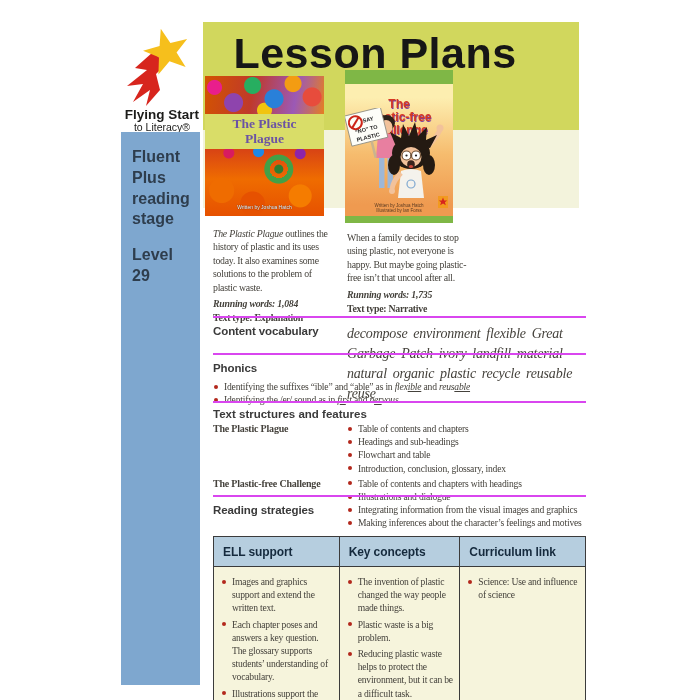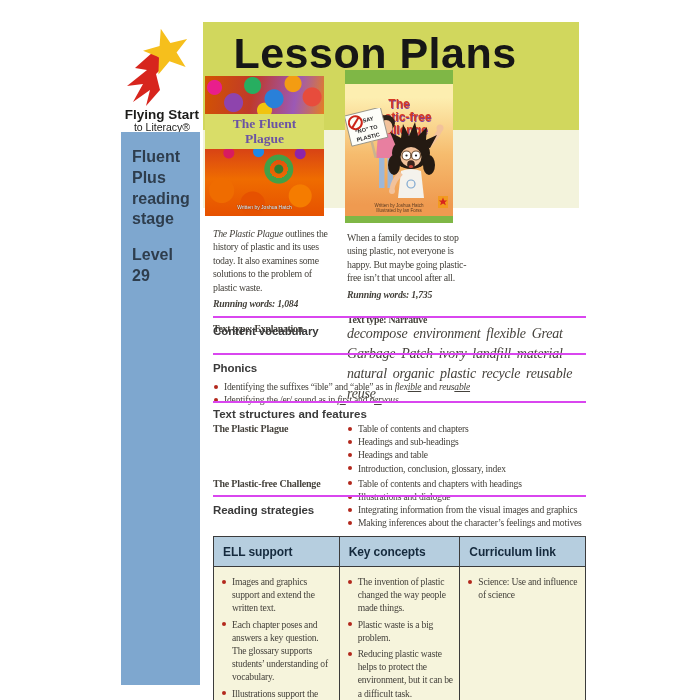--- a/index.html
+++ b/index.html
@@ -67,21 +67,21 @@
     font-size:4.5px; line-height:1.25; color:#5a3b22; }
   .cover2-logo { position:absolute; right:5px; bottom:11px; }
 
   
   .desc { font-family:"Liberation Serif", serif; font-size:9.8px; line-height:13.4px;
           color:#45423c; letter-spacing:-0.25px; }
   .desc1 { position:absolute; left:213px; top:227px; width:121px; }
   .desc2 { position:absolute; left:347px; top:231px; width:131px; }
   .desc p { margin:0; }
   .desc .rw { font-weight:bold; font-style:italic; margin-top:3px; }
-  .desc .tt { font-weight:bold; margin-top:12px; }
+  .desc .tt { font-weight:bold; margin-top:1px; }
 
   
   .section { position:absolute; left:213px; width:373px; border-top:2px solid #d946ef;
              box-sizing:border-box; }
   .flexrow { display:flex; }
   .sec1 { top:316px; height:37px; }
   .sec2 { top:353px; height:48px;flex-direction:column; }
   .sec3 { top:401px; height:94px; }
   .sec4 { top:495px; height:41px; }
   .section-label { width:134px; font-size:11.5px; font-weight:bold; color:#3a3a3a;
@@ -133,21 +133,21 @@
   </div>
 
   <div class="sidebar">
     <div class="sidebar-stage">Fluent Plus reading stage</div>
     <div class="sidebar-level">Level 29</div>
   </div>
 
   <div class="cover1">
     <div class="cover1-photo-top"></div>
     <div class="cover1-titleband">
-      <span>The Fluent</span><br>
+      <span>The Plastic</span><br>
       <span>Plague</span>
     </div>
     <div class="cover1-photo-bottom">
       <div class="cover1-caption">Written by Joshua Hatch</div>
     </div>
   </div>
 
   <div class="cover2">
     <div class="cover2-strip-top"></div>
     <div class="cover2-title">
@@ -237,21 +237,21 @@
   </div>
 
   <div class="section sec3">
     <div class="sec3-heading">Text structures and features</div>
     <div class="ts-group">
       <div class="ts-label">The Plastic Plague</div>
       <div class="ts-items">
           <ul class="bullets">
             <li>Table of contents and chapters</li>
             <li>Headings and sub-headings</li>
-            <li>Headings and table</li>
+            <li>Flowchart and table</li>
             <li>Introduction, conclusion, glossary, index</li>
           </ul>
         </div>
     </div>
     <div class="ts-group">
       <div class="ts-label">The Plastic-free Challenge</div>
       <div class="ts-items">
           <ul class="bullets">
             <li>Table of contents and chapters with headings</li>
             <li>Illustrations and dialogue</li>

